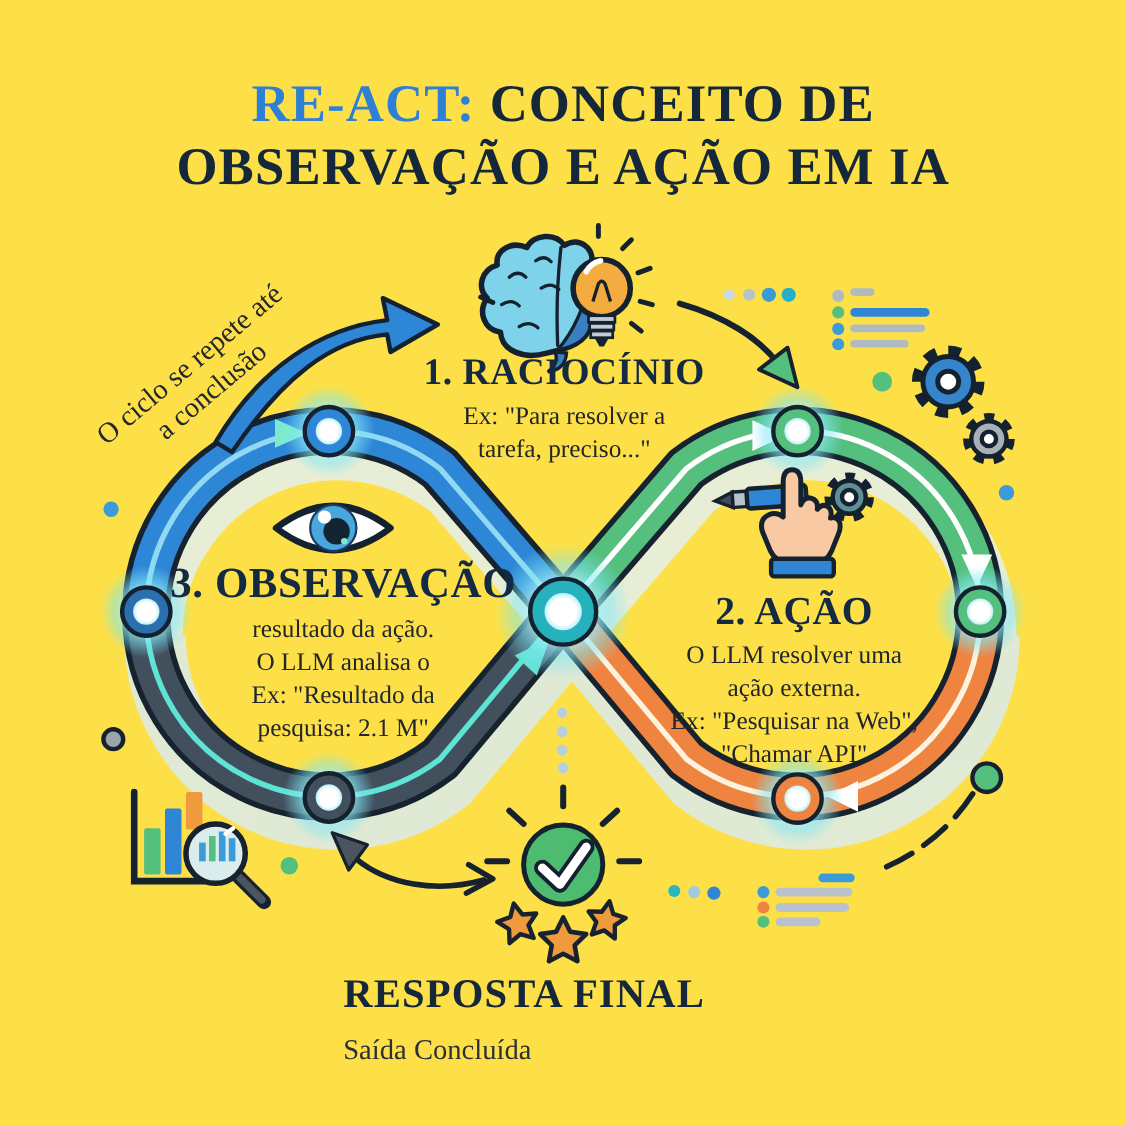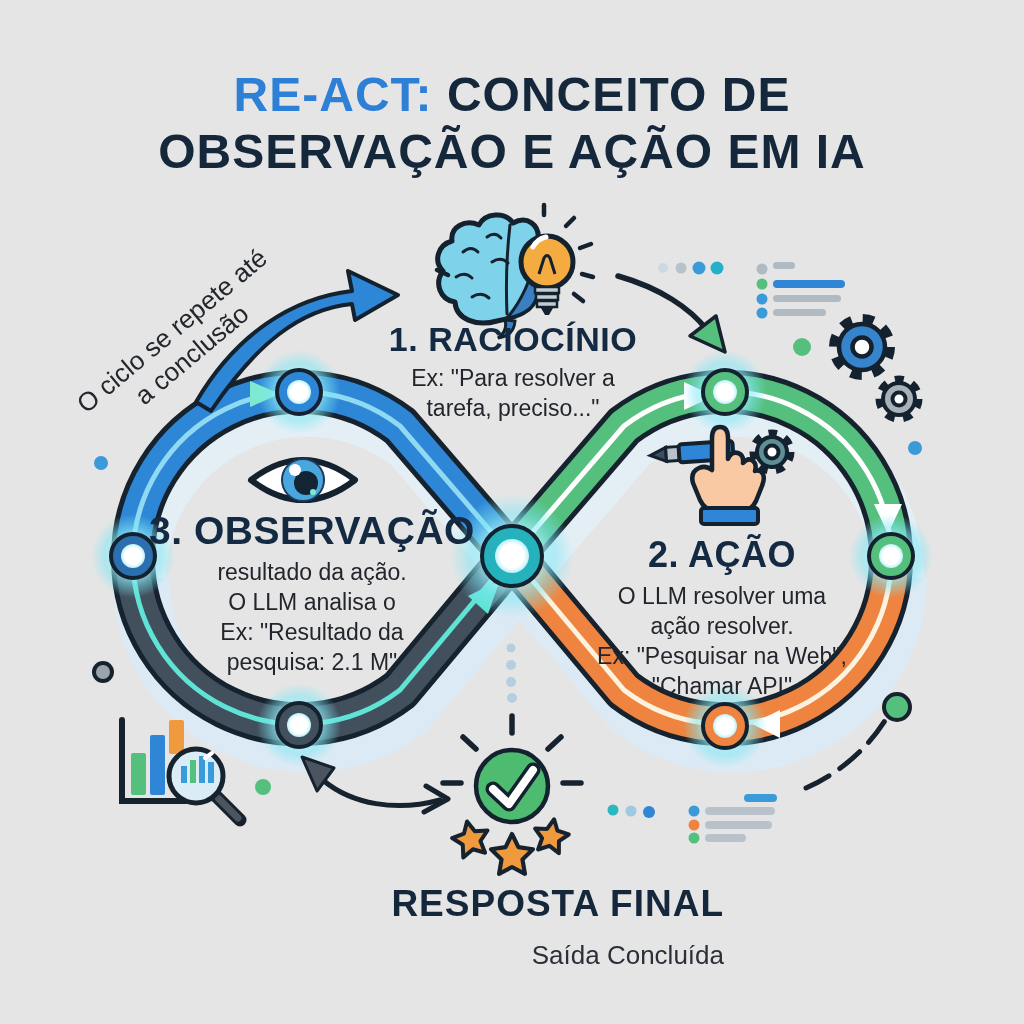--- a/index.html
+++ b/index.html
@@ -1,18 +1,18 @@
 <!DOCTYPE html>
 <html><head>
 <meta charset="utf-8">
 <style>
   html,body{margin:0;padding:0;background:#ffffff;}
   .canvas{
-    position:relative;width:1024px;height:1024px;background:#e5e5e5;
-    overflow:hidden;font-family:Liberation Sans, sans-serif;
+    position:relative;width:1024px;height:1024px;background:#fde047;
+    overflow:hidden;font-family:Liberation Serif, serif;
   }
   .art{position:absolute;left:0;top:0;width:1024px;height:1024px;}
   .title{
     position:absolute;top:66px;left:0;width:1024px;text-align:center;
     font-size:48px;line-height:57px;font-weight:800;color:#15273a;letter-spacing:1px;
   }
   .title .hl{color:#2e7fd6;}
   .cycle-note{
     position:absolute;left:52px;top:312px;width:260px;text-align:center;
     transform:rotate(-40deg);font-size:26px;line-height:31px;color:#23272d;
@@ -21,21 +21,21 @@
   .stage .stage-heading{
     font-weight:800;color:#132a42;letter-spacing:0.5px;margin:0 0 5px 0;
   }
   .stage .line{font-size:23px;line-height:30px;}
   .stage-reasoning{left:333px;top:320px;width:360px;}
   .stage-reasoning .stage-heading{font-size:34px;line-height:38px;}
   .stage-action{left:562px;top:510px;width:320px;}
   .stage-action .stage-heading{font-size:36px;line-height:42px;margin-top:24px;}
   .stage-observation{left:142px;top:510px;width:340px;}
   .stage-observation .stage-heading{font-size:39px;line-height:42px;}
-  .final-block{position:absolute;left:324px;top:882px;width:400px;text-align:right;}
+  .final-block{position:absolute;left:312px;top:882px;width:400px;text-align:left;}
   .final-heading{font-size:37px;line-height:44px;font-weight:800;color:#15273a;letter-spacing:1px;}
   .final-sub{font-size:26px;line-height:30px;color:#2a2f38;margin-top:14px;}
 </style>
 </head>
 <body>
 
 <div class="canvas">
 
 <svg class="art" viewBox="0 0 1024 1024">
   <defs>
@@ -298,21 +298,21 @@
 
 <div class="stage stage-reasoning">
   <div class="stage-heading">1. RACIOCÍNIO</div>
   <div class="line">Ex: "Para resolver a</div>
   <div class="line">tarefa, preciso..."</div>
 </div>
 
 <div class="stage stage-action">
   <div class="stage-heading">2. AÇÃO</div>
   <div class="line">O LLM resolver uma</div>
-  <div class="line">ação resolver.</div>
+  <div class="line">ação externa.</div>
   <div class="line">Ex: "Pesquisar na Web",</div>
   <div class="line">"Chamar API"</div>
 </div>
 
 <div class="stage stage-observation">
   <div class="stage-heading">3. OBSERVAÇÃO</div>
   <div class="line">resultado da ação.</div>
   <div class="line">O LLM analisa o</div>
   <div class="line">Ex: "Resultado da</div>
   <div class="line">pesquisa: 2.1 M"</div>

